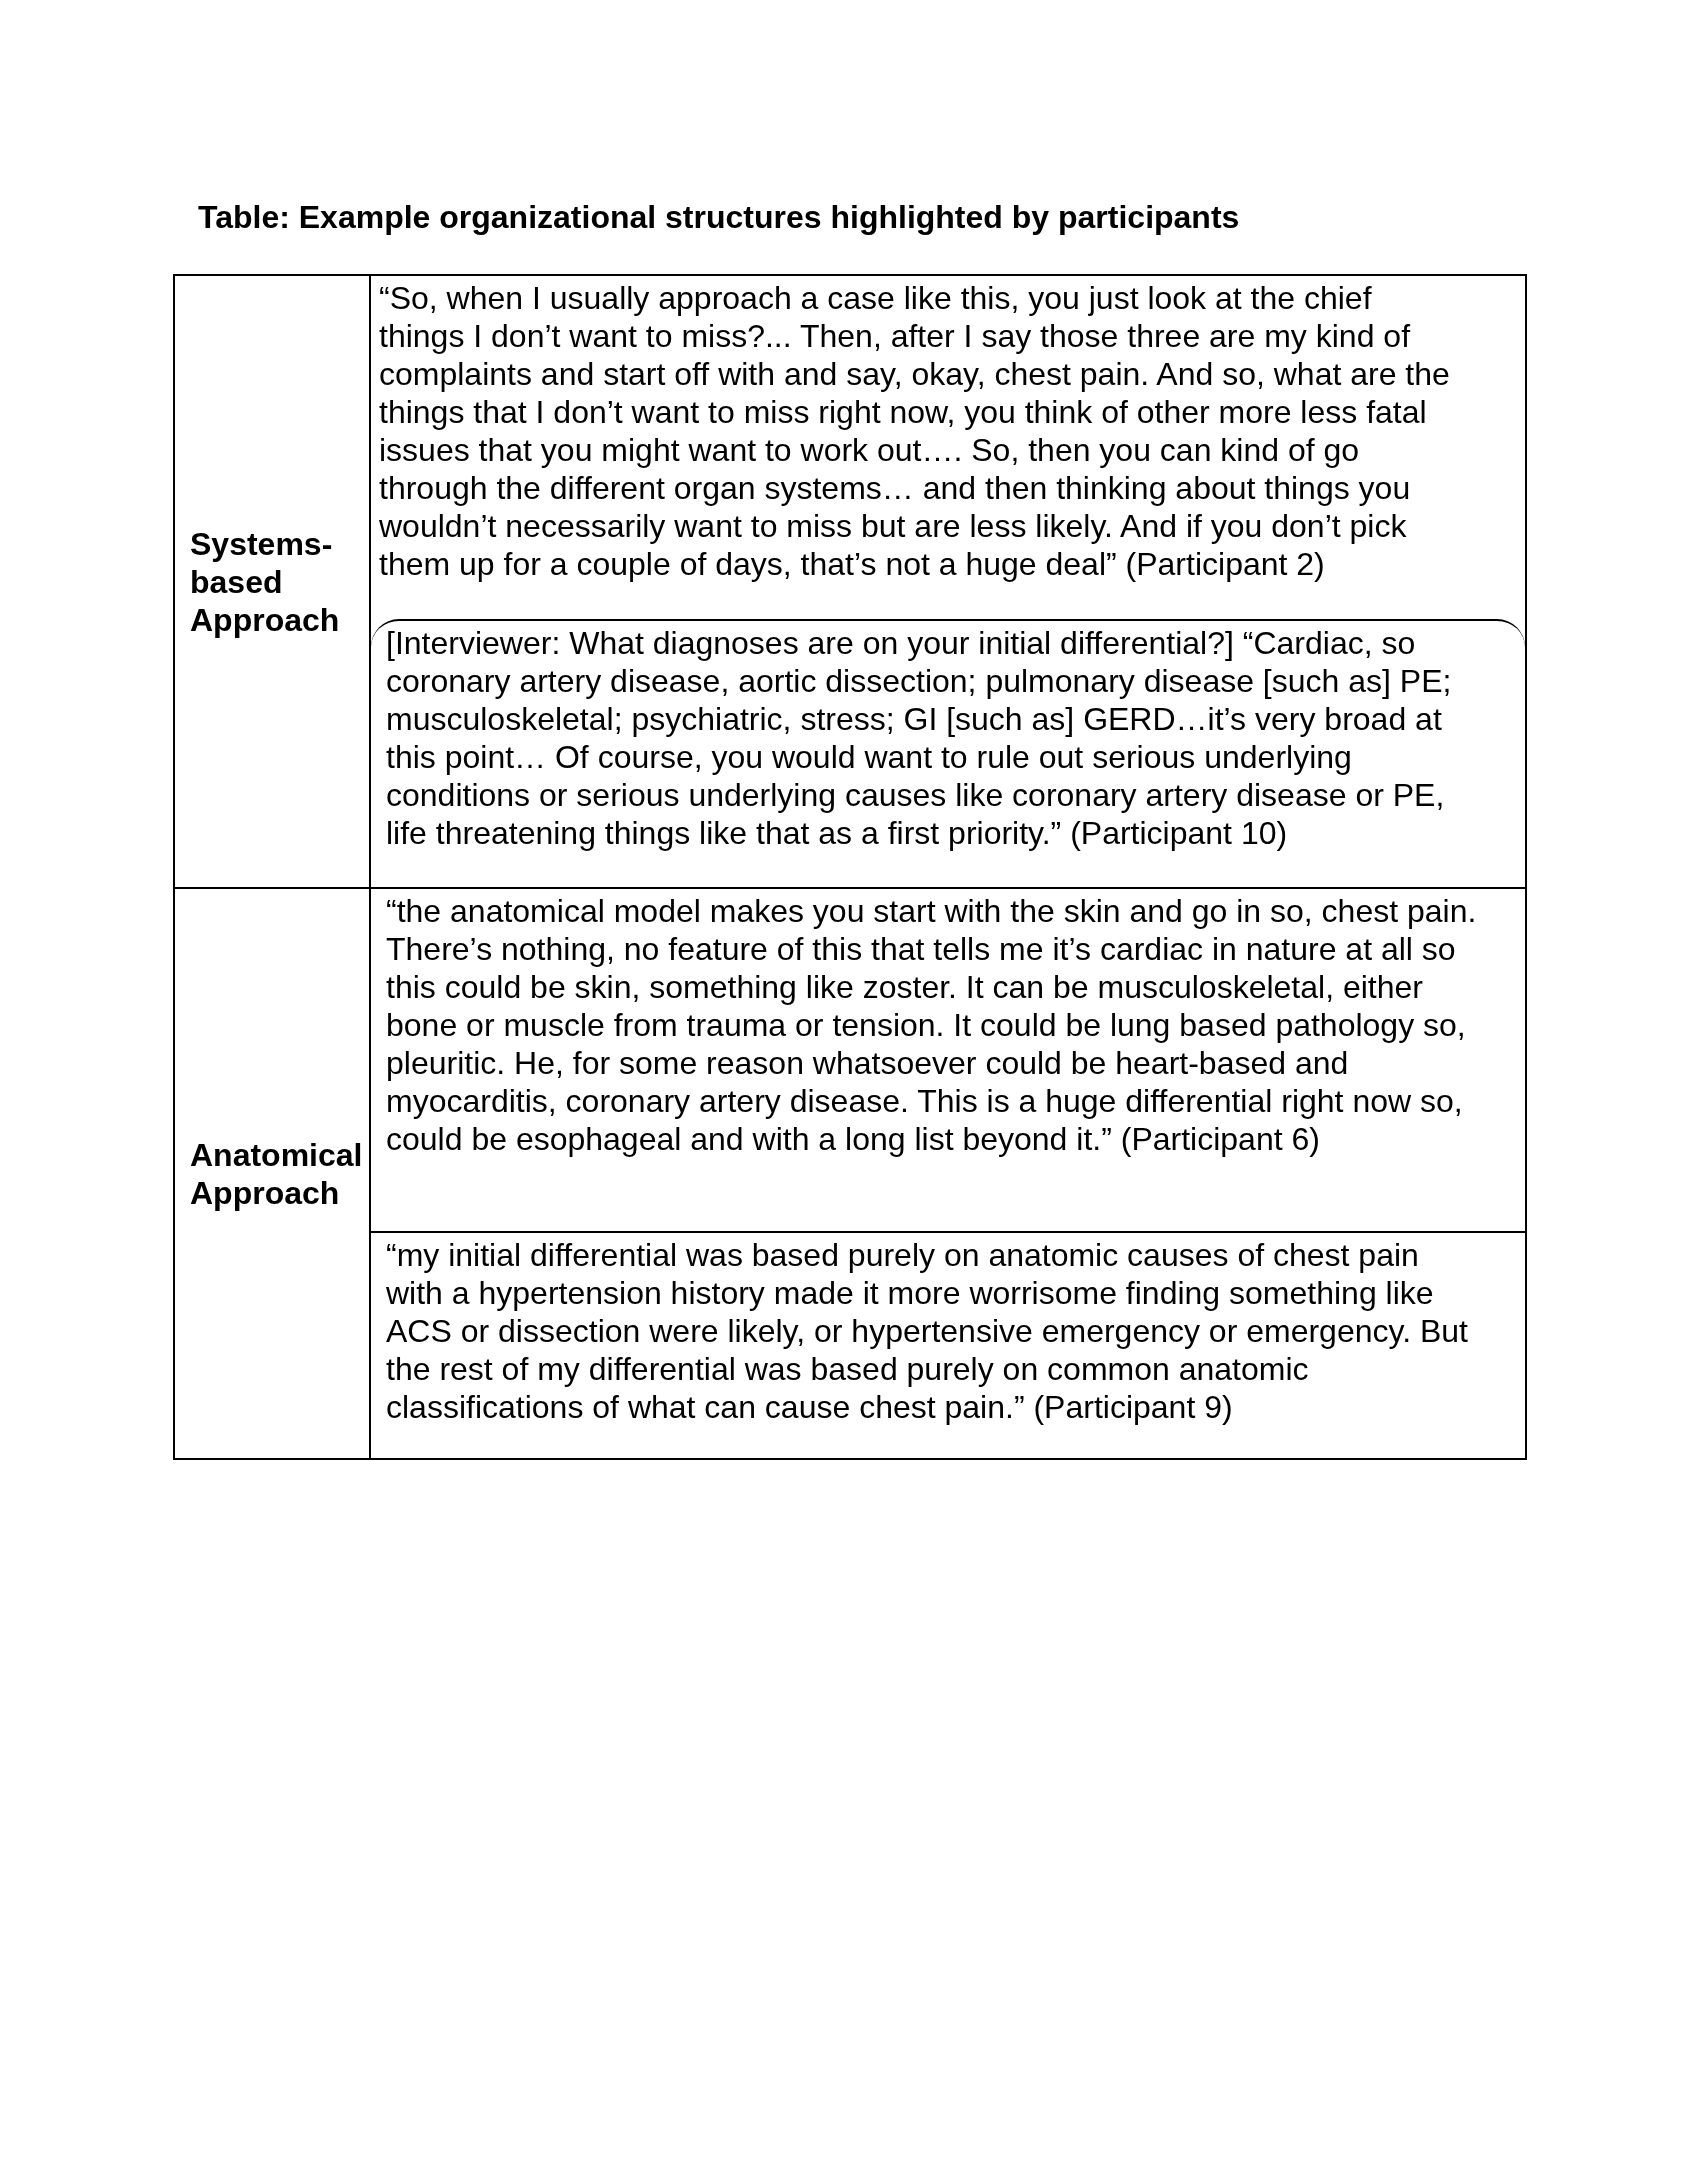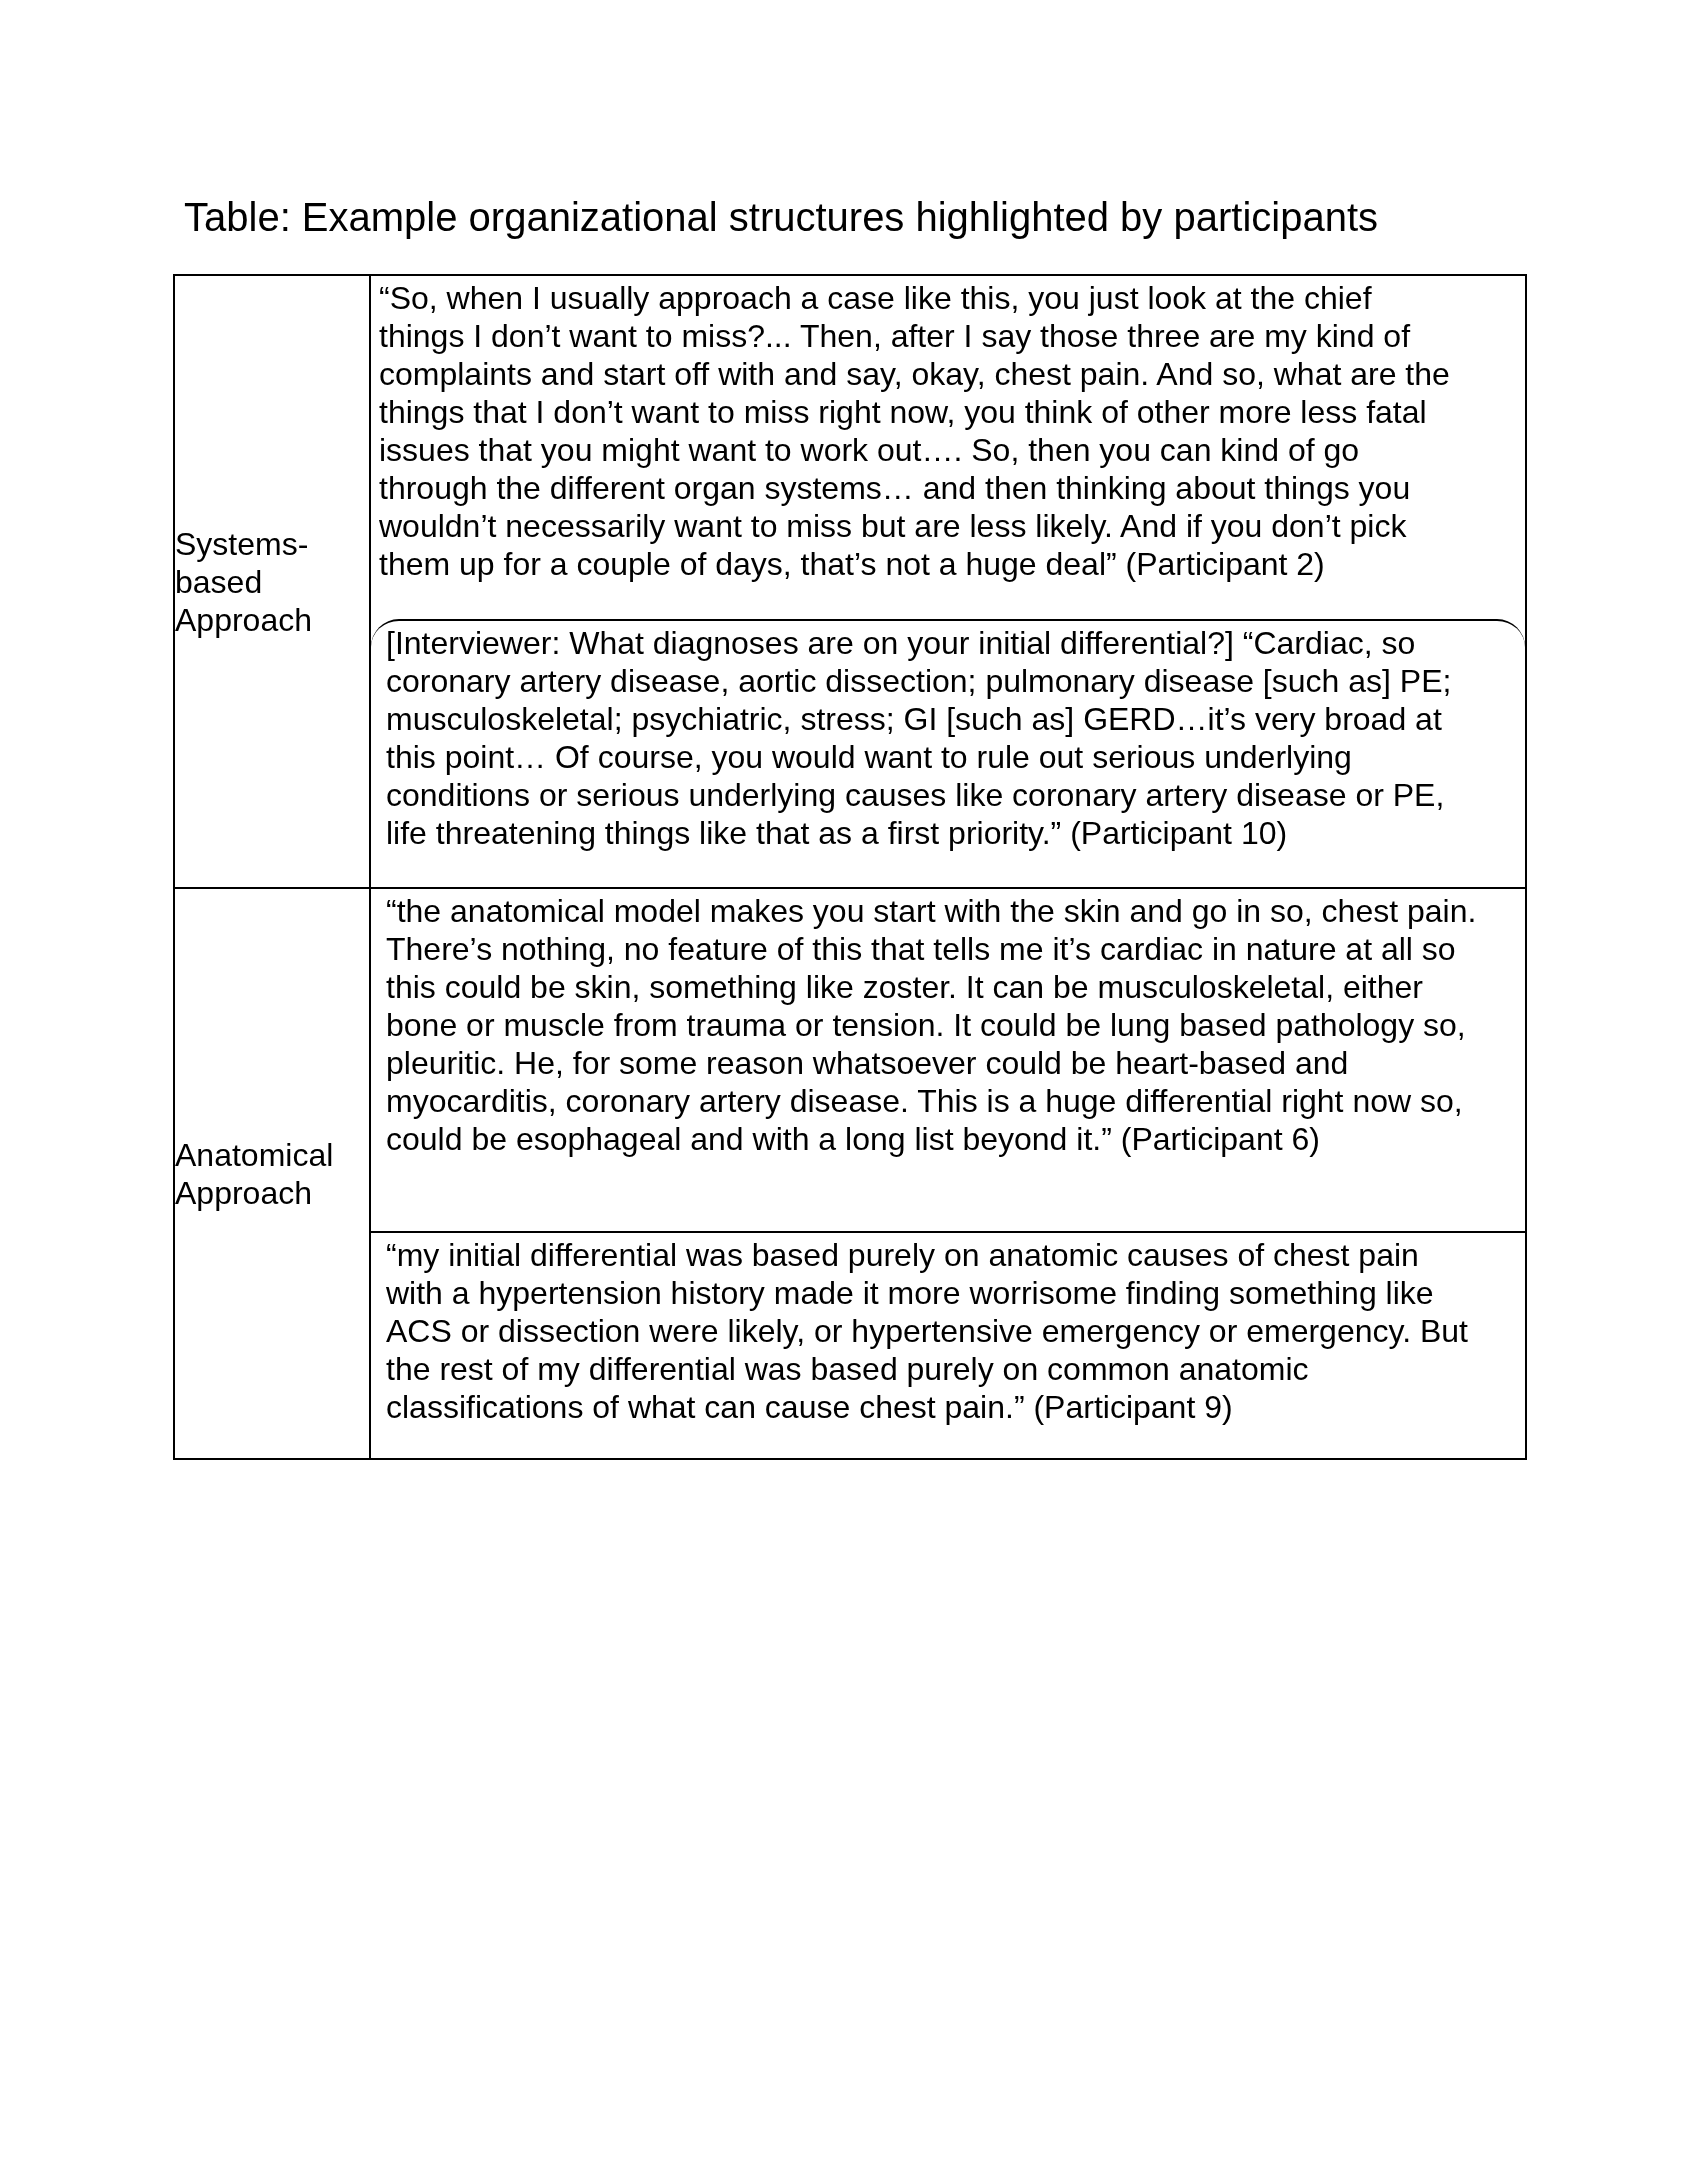--- a/index.html
+++ b/index.html
@@ -10,24 +10,24 @@
     body {
       width: 1687px;
       height: 2183px;
       position: relative;
       overflow: hidden;
       font-family: "Liberation Sans", sans-serif;
       color: #000000;
     }
     .title {
       position: absolute;
-      left: 184px;
+      left: 198px;
       top: 198px;
-      font-size: 40px;
-      font-weight: normal;
+      font-size: 32px;
+      font-weight: bold;
       line-height: 38px;
       white-space: nowrap;
     }
     .table {
       position: absolute;
       left: 173px;
       top: 274px;
       width: 1354px;
       height: 1186px;
       border: 2px solid #000;
@@ -47,23 +47,25 @@
       left: 0;
       top: 0;
       width: 196px;
       height: 100%;
       border-right: 2px solid #000;
       box-sizing: border-box;
       display: flex;
       align-items: center;
     }
     .label-text {
+      padding-left: 15px;
       font-size: 32px;
       line-height: 38px;
       white-space: pre-line;
+      font-weight: bold;
     }
     .quote-cell {
       position: absolute;
       left: 196px;
       right: 0;
       box-sizing: border-box;
       padding: 3.3px 9.3px 0 15px;
       font-size: 32px;
       line-height: 38px;
     }

